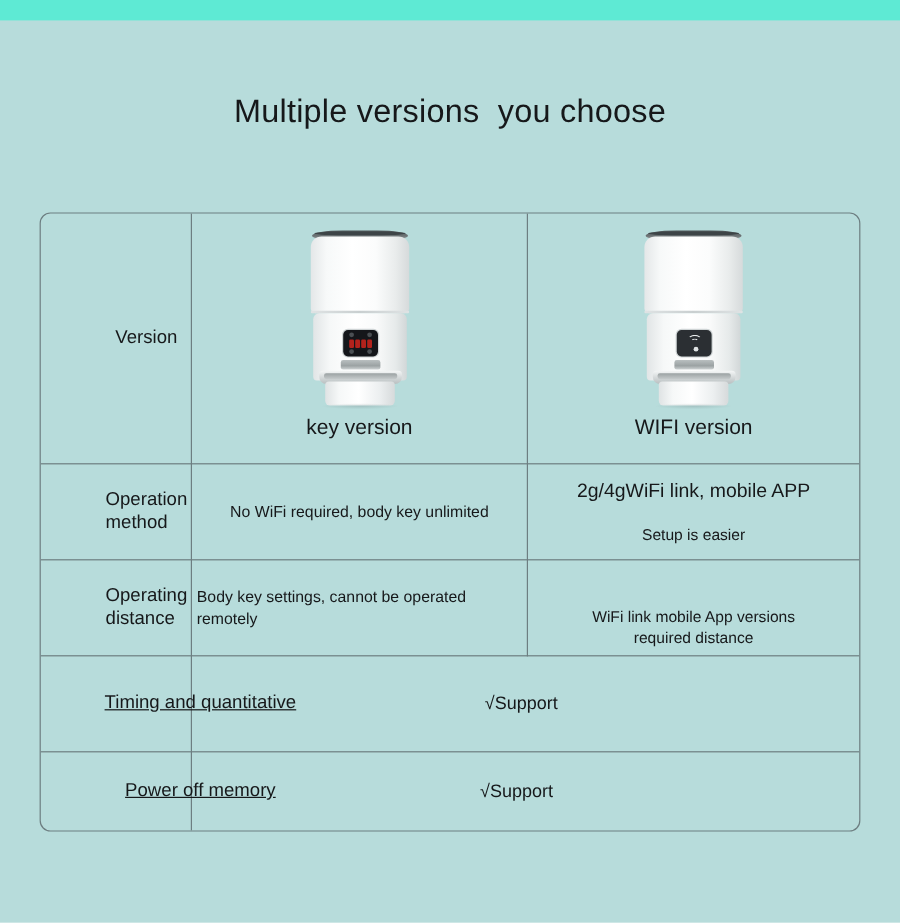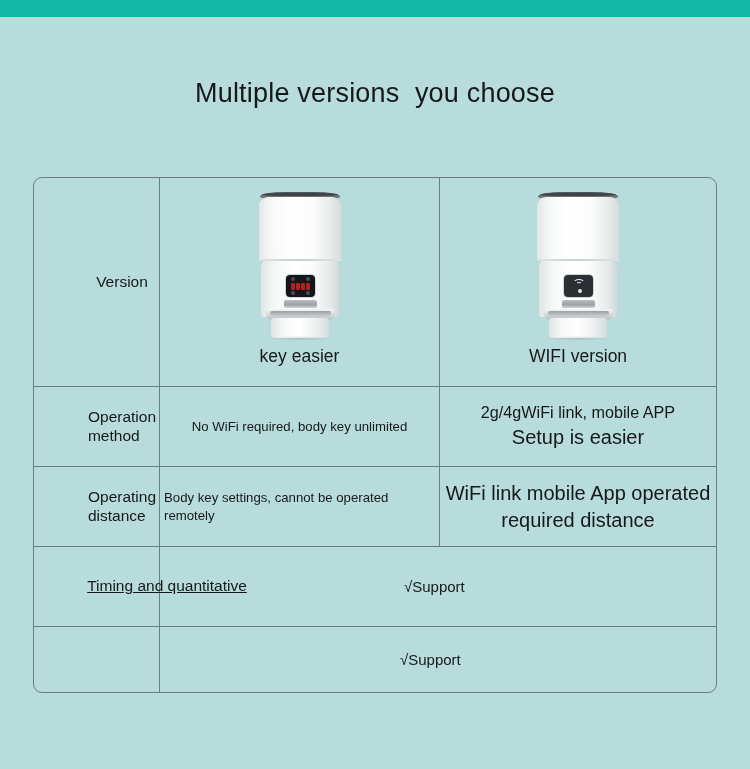--- a/index.html
+++ b/index.html
@@ -15,21 +15,21 @@
     font-family: "Liberation Sans", sans-serif;
     background: #ffffff;
     position: relative;
   }
 
   
   .page {
     position: absolute;
     left: 0; top: 0;
     width: 750px; height: 595px;
-    background: #14b8a6;
+    background: #5eead4;
   }
   .bg-teal {
     position: absolute;
     left: 0; top: 17px;
     width: 750px; height: 752px;
     background: #b7dcdb;
   }
 
   
   .title {
@@ -131,21 +131,21 @@
     justify-content: flex-start;
   }
   .version-name {
     font-size: 17.5px;
     color: #16181a;
     margin-top: 4px;
   }
 
   
   .txt-sm   { font-size: 13.2px; line-height: 1.3; }
-  .txt-md   { font-size: 20px; line-height: 1.35; }
+  .txt-md   { font-size: 13px; line-height: 1.35; margin-top: 16px; }
   .txt-lg   { font-size: 16.2px; line-height: 1.35; }
 
   .support-cell {
     position: absolute;
     font-size: 15px;
     color: #16181a;
     display: flex;
     align-items: center;
   }
 
@@ -349,21 +349,21 @@
               <span></span>
               <span></span>
           </div>
         </div>
         <div class="f-chute"></div>
         <div class="f-tray"></div>
         <div class="f-tray-inner"></div>
         <div class="f-base"></div>
         <div class="f-shadow"></div>
       </div>
-      <div class="version-name">key easier</div>
+      <div class="version-name">key version</div>
     </div>
 
     <div class="version-cell col-wifi">
       <div class="feeder">
         <div class="f-lid"></div>
         <div class="f-lid-hi"></div>
         <div class="f-hopper"></div>
         <div class="f-hopper-seam"></div>
         <div class="f-body"></div>
         <div class="f-panel wifi">
@@ -395,29 +395,32 @@
     </div>
 
     <div class="cell center rowlabel r2">
       <span style="white-space:pre-line">Operating
 distance</span>
     </div>
     <div class="cell left r2 col-key txt-sm" style="padding-left:4px; padding-right:2px;">
       <span>Body key settings, cannot be operated remotely</span>
     </div>
     <div class="cell center r2 col-wifi txt-md">
-      <span>WiFi link mobile App operated</span>
+      <span>WiFi link mobile App versions</span>
       <span>required distance</span>
     </div>
 
     <div class="cell left rowlabel wide r3">
       <span>Timing and quantitative</span>
     </div>
     <div class="support-cell" style="left:370px; top:369px; height:79px;">
       <span>√Support</span>
     </div>
 
+    <div class="cell left rowlabel wide r4">
+      <span>Power off memory</span>
+    </div>
     <div class="support-cell" style="left:366px; top:449px; height:65px;">
       <span>√Support</span>
     </div>
 
   </div>
 </div>
 
 </body></html>

